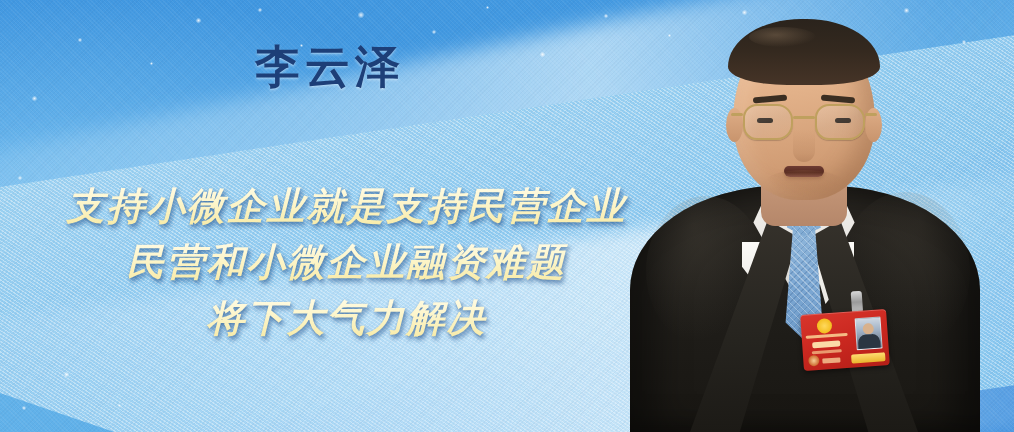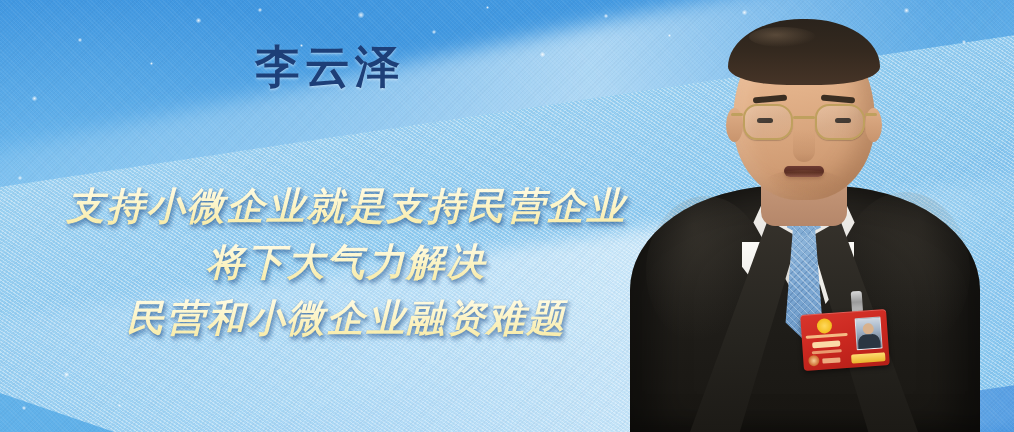--- a/index.html
+++ b/index.html
@@ -482,22 +482,22 @@
     <span class="pt" style="left:22px;  top:406px; width:4px;  height:4px;"></span>
     <span class="pt" style="left:118px; top:404px; width:3px;  height:3px;"></span>
   </div>
 
   <div class="caption">
     <div class="speaker-name">李云泽</div>
 
 
     <div class="slogan">
       <div class="slogan-line">支持小微企业就是支持民营企业</div>
+      <div class="slogan-line">民营和小微企业融资难题</div>
       <div class="slogan-line">将下大气力解决</div>
-      <div class="slogan-line">民营和小微企业融资难题</div>
     </div>
   </div>
 
   <div class="figure">
 
     <div class="torso"></div>
     <div class="shirt"></div>
     <div class="collar-l"></div>
     <div class="collar-r"></div>
     <div class="lapel-l"></div>

